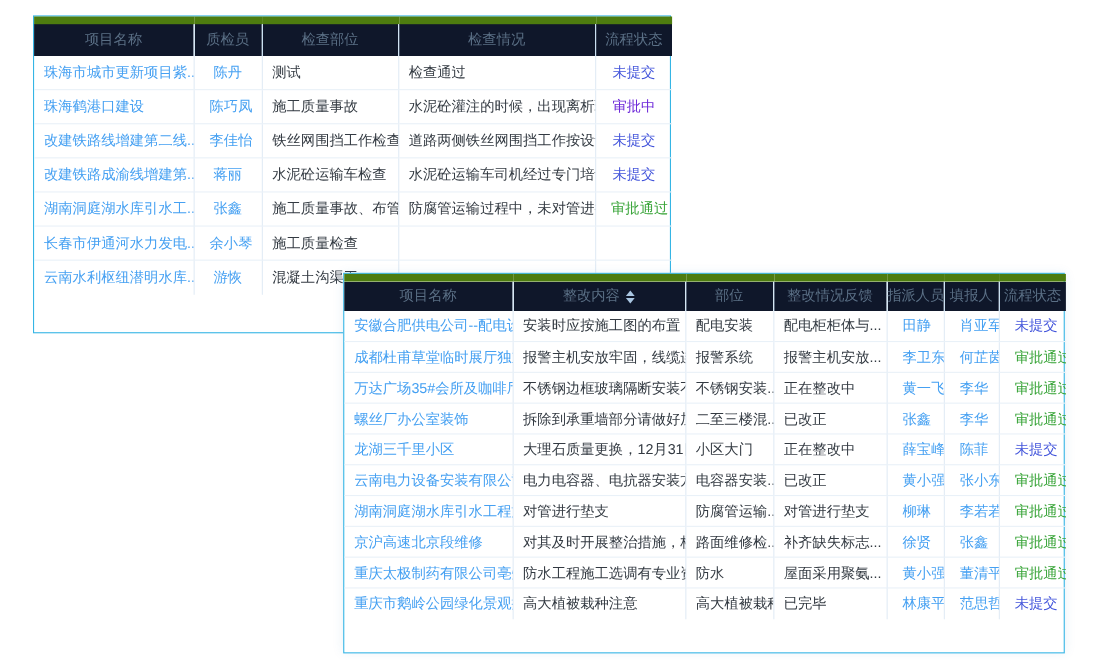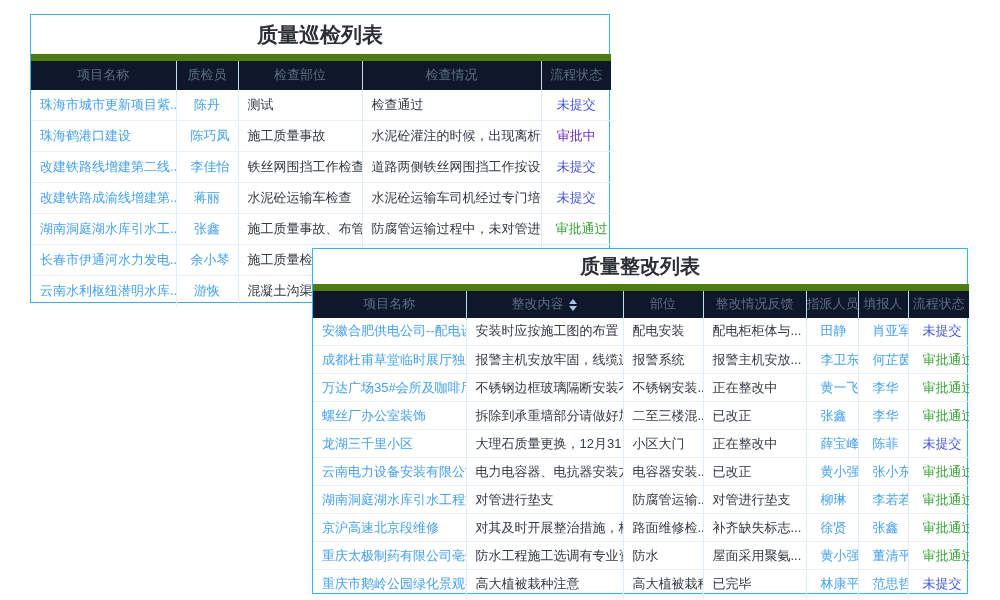--- a/index.html
+++ b/index.html
@@ -35,21 +35,20 @@
     border-left:4px solid transparent; border-right:4px solid transparent;
     border-bottom:5px solid #a9c6e2; }
   .sort-carets::after { content:""; position:absolute; left:1px; bottom:0;
     border-left:4px solid transparent; border-right:4px solid transparent;
     border-top:5px solid #a9c6e2; }
 </style>
 </head>
 <body>
 
 <div class="card card1">
-  <div class="t-title">质量巡检列表</div>
   <table>
     <colgroup>
         <col style="width: 145px;">
         <col style="width: 62px;">
         <col style="width: 124px;">
         <col style="width: 179px;">
         <col style="width: 70px;">
       </colgroup>
     <thead>
         <tr>
@@ -108,21 +107,20 @@
           <td class="al-c pname">游恢</td>
           <td class="al-l">混凝土沟渠工</td>
           <td class="al-l"></td>
           <td class="al-c"></td>
         </tr>
       </tbody>
   </table>
 </div>
 
 <div class="card card2">
-  <div class="t-title">质量整改列表</div>
   <table>
     <colgroup>
         <col style="width: 153px;">
         <col style="width: 157px;">
         <col style="width: 80px;">
         <col style="width: 103px;">
         <col style="width: 52px;">
         <col style="width: 50px;">
         <col style="width: 61px;">
       </colgroup>

